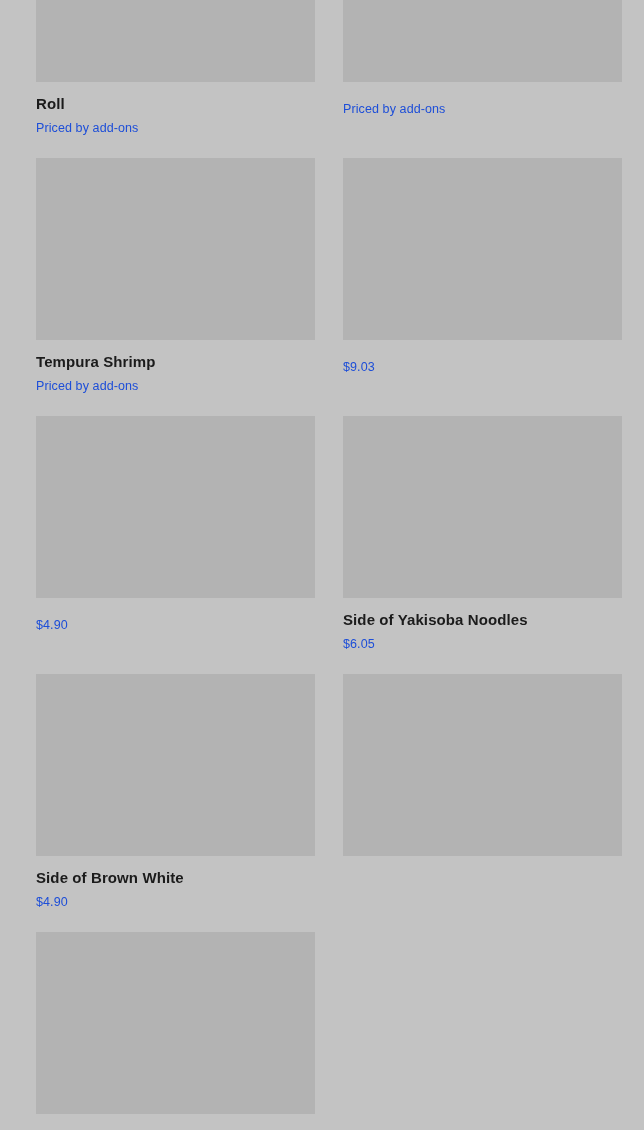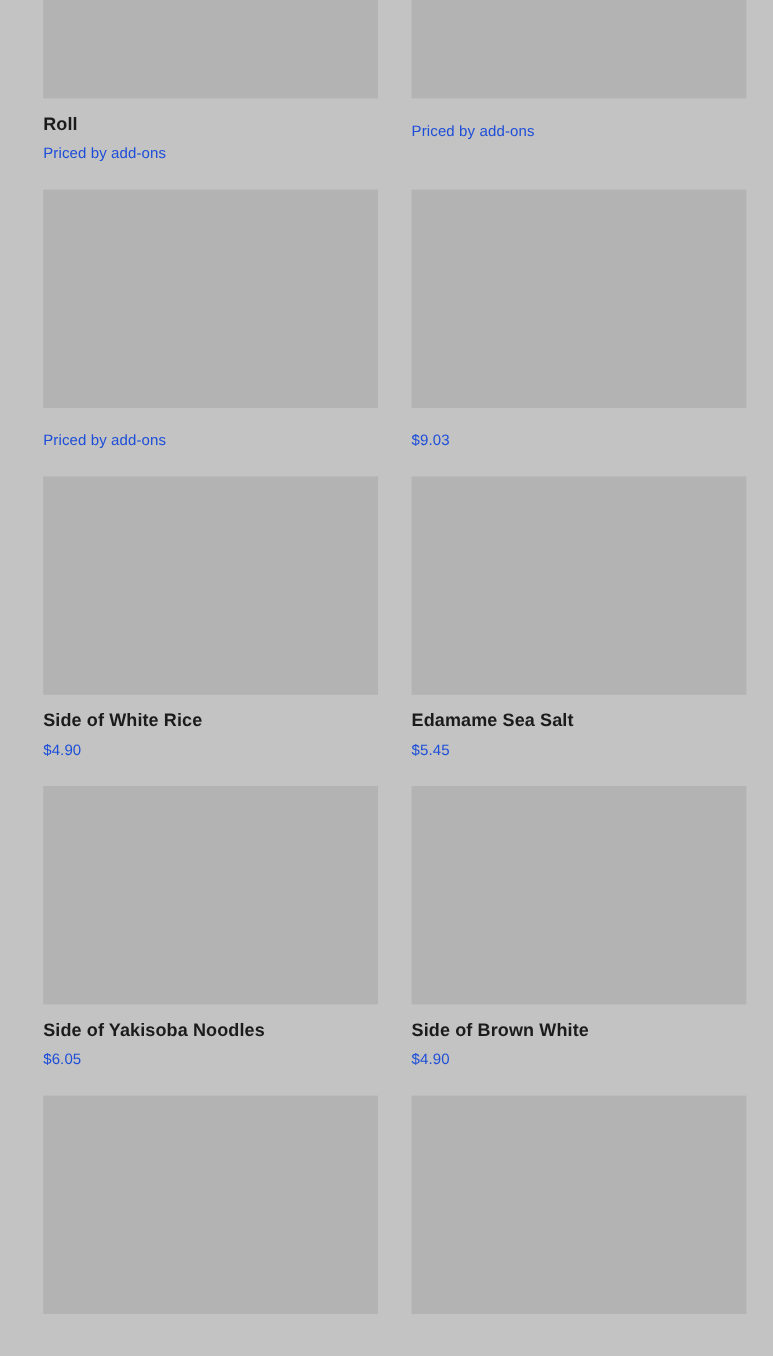--- a/index.html
+++ b/index.html
@@ -95,46 +95,39 @@
     <div class="menu-card">
       <div class="card-media"></div>
       <div class="card-body">
         <span class="card-meta">Priced by add-ons</span>
       </div>
     </div>
 
     <div class="menu-card">
       <div class="card-media"></div>
       <div class="card-body">
+        <span class="card-title">Tempura Shrimp</span>
         <span class="card-meta">Priced by add-ons</span>
       </div>
     </div>
 
     <div class="menu-card">
       <div class="card-media"></div>
       <div class="card-body">
         <span class="card-meta">$9.03</span>
       </div>
     </div>
 
     <div class="menu-card">
       <div class="card-media"></div>
       <div class="card-body">
-        <span class="card-title">Side of White Rice</span>
         <span class="card-meta">$4.90</span>
       </div>
     </div>
 
-    <div class="menu-card">
-      <div class="card-media"></div>
-      <div class="card-body">
-        <span class="card-title">Edamame Sea Salt</span>
-        <span class="card-meta">$5.45</span>
-      </div>
-    </div>
 
     <div class="menu-card">
       <div class="card-media"></div>
       <div class="card-body">
         <span class="card-title">Side of Yakisoba Noodles</span>
         <span class="card-meta">$6.05</span>
       </div>
     </div>
 
     <div class="menu-card">

